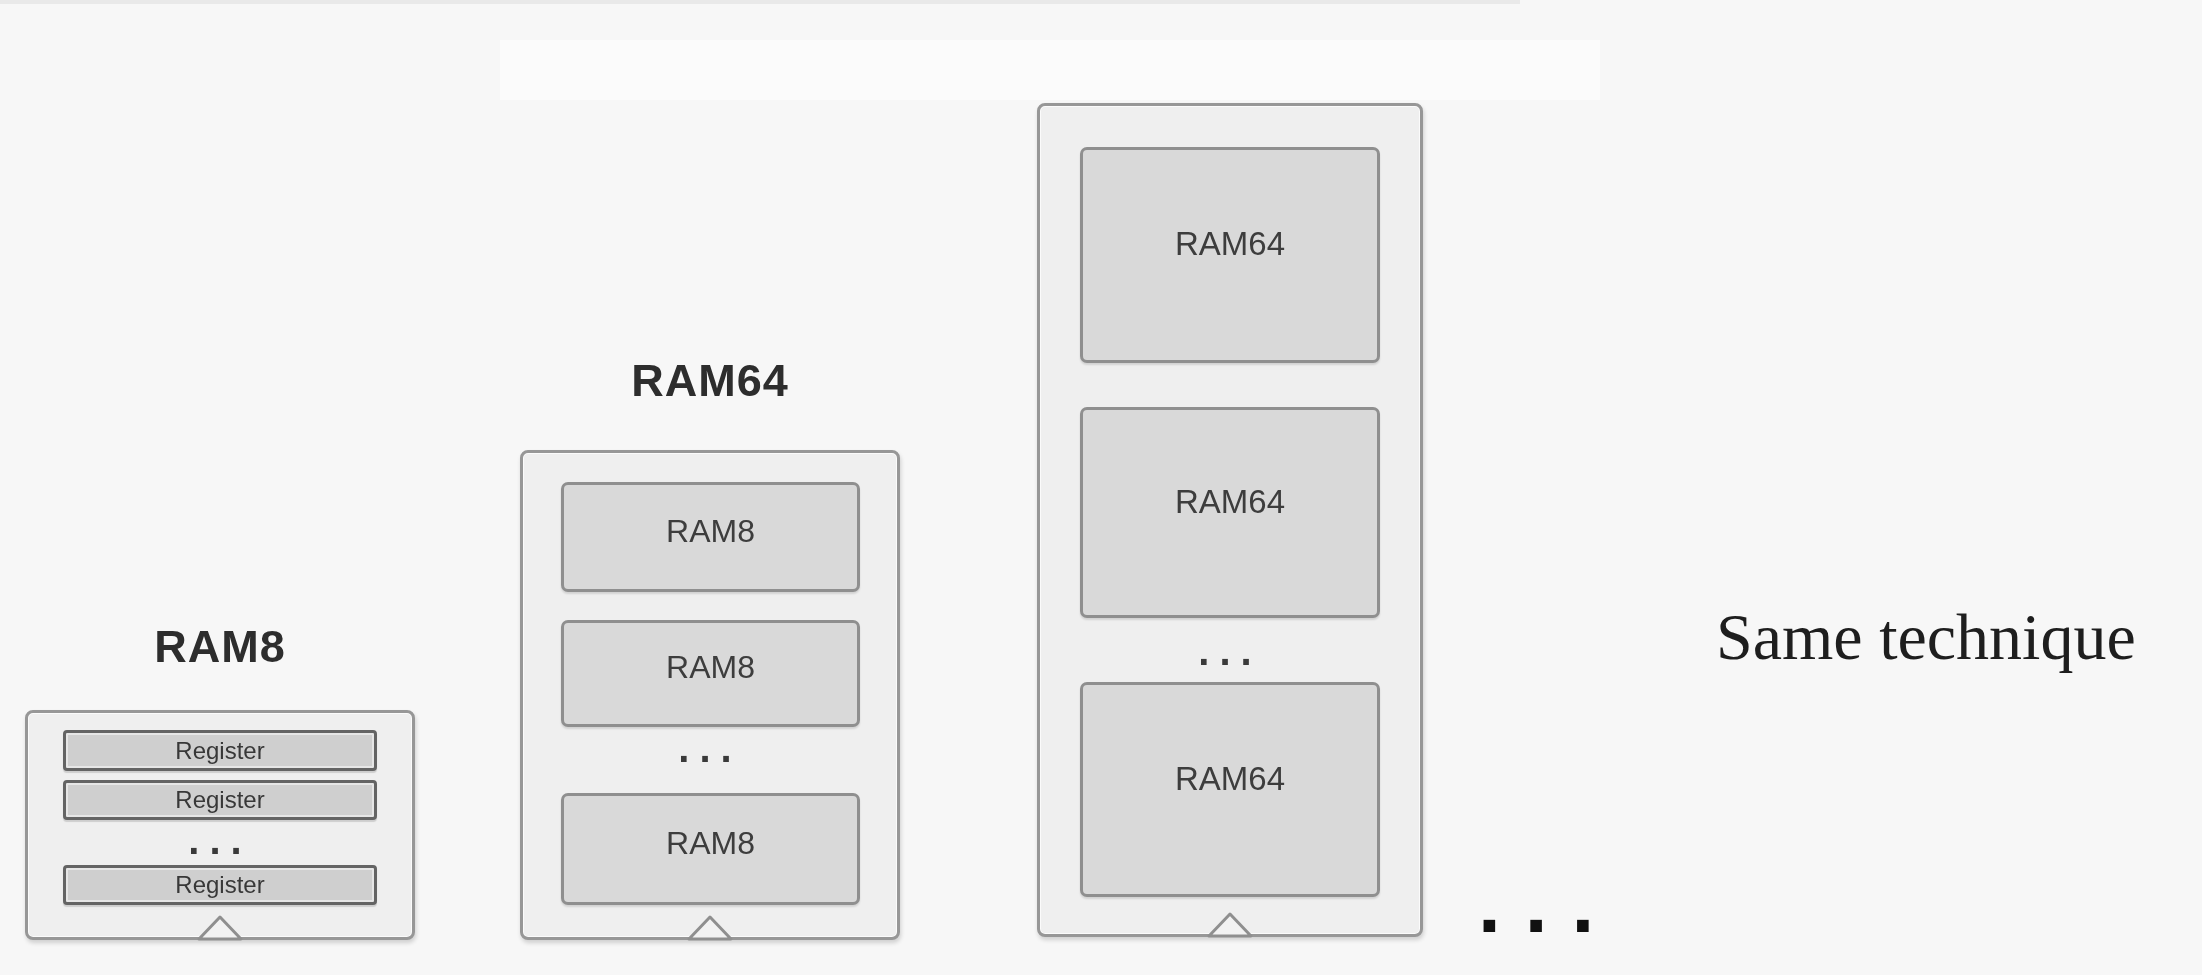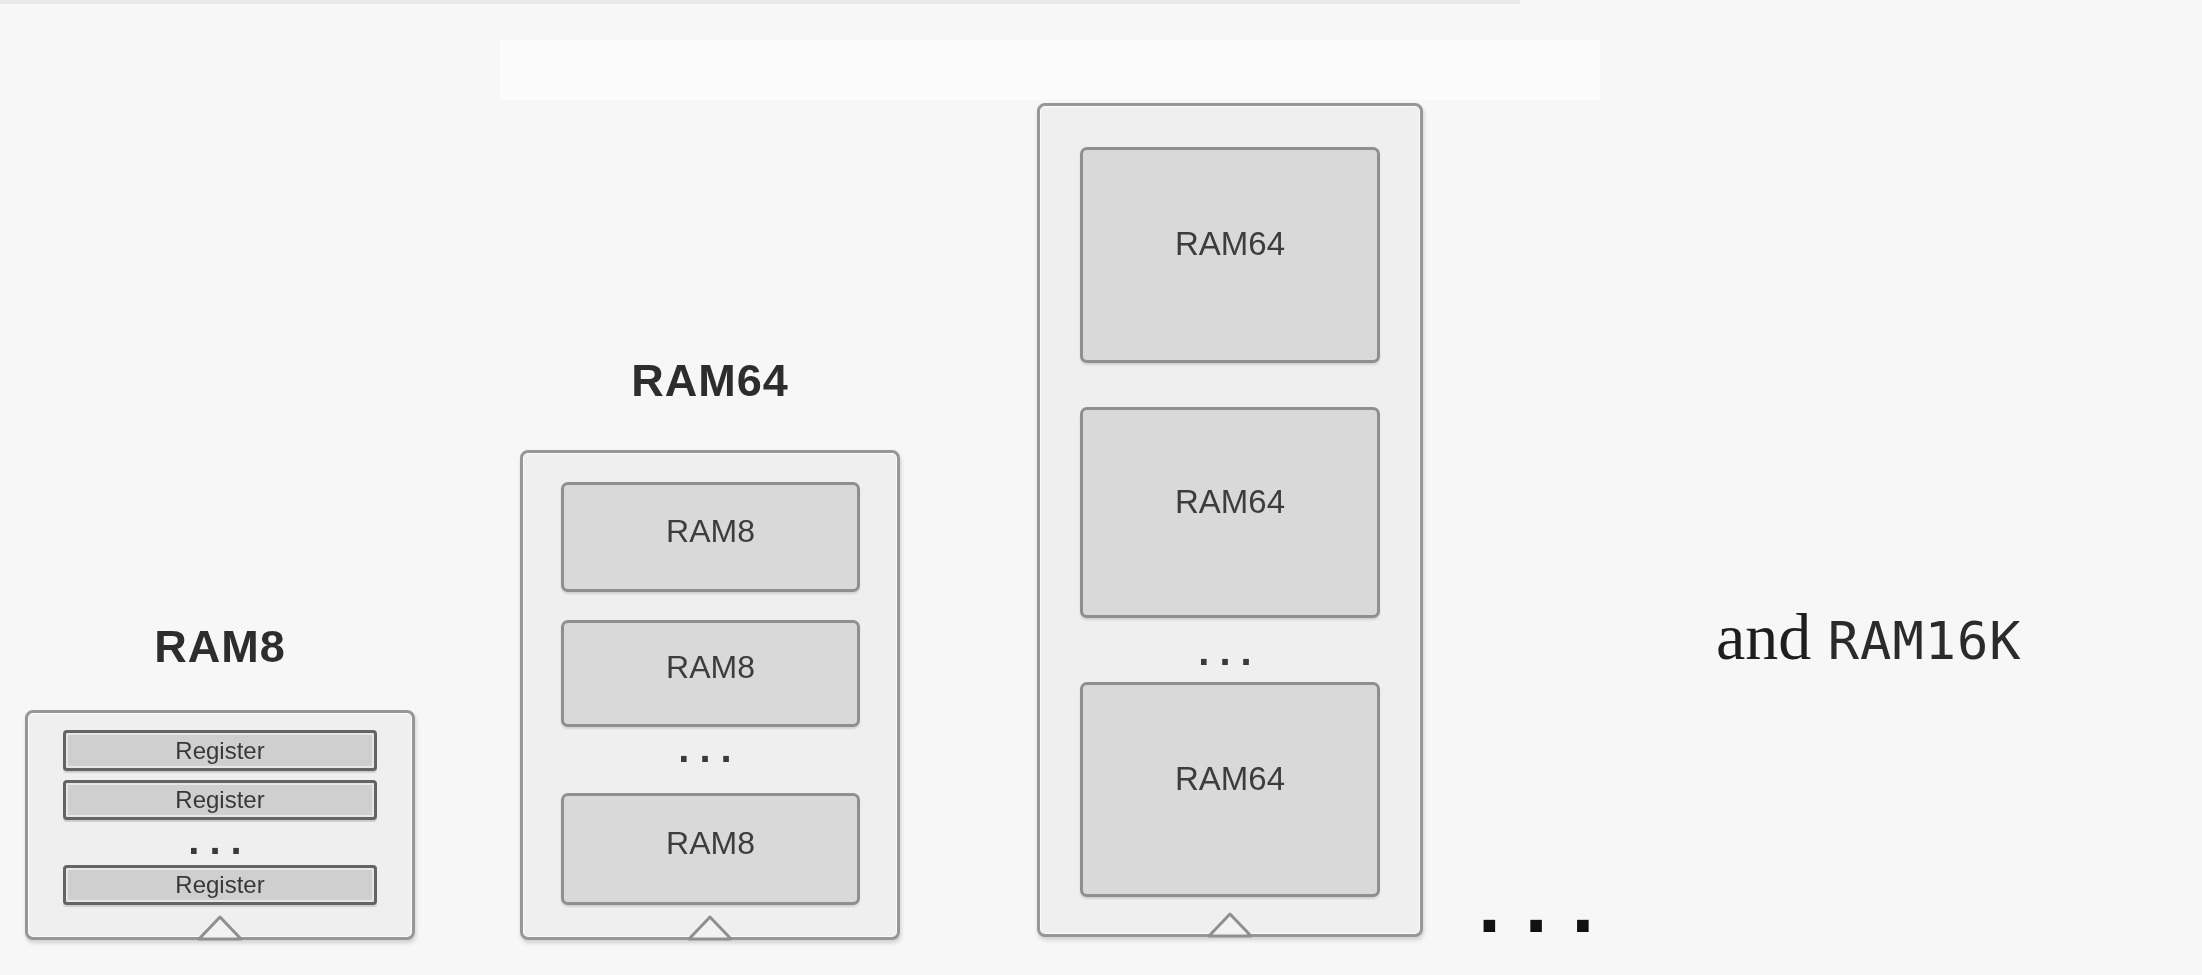--- a/index.html
+++ b/index.html
@@ -98,16 +98,16 @@
     <div class="mini-dots" style="top:530px;">...</div>
     <div class="unit unit-big" style="left:40px;top:576px;width:300px;height:215px;">RAM64</div>
     <svg class="tri" width="46" height="26" viewBox="0 0 46 26">
       <polygon points="23,2 44,24 2,24" fill="#f2f2f2" stroke="#8f8f8f" stroke-width="3" stroke-linejoin="round"></polygon>
     </svg>
   </div>
 
   <div class="big-dots">...</div>
 
   <div class="note">
-    <div><span>and</span> <span class="code">RAM16K</span></div>
+    <div>Same technique</div>
   </div>
 
 </div>
 
 </body></html>

